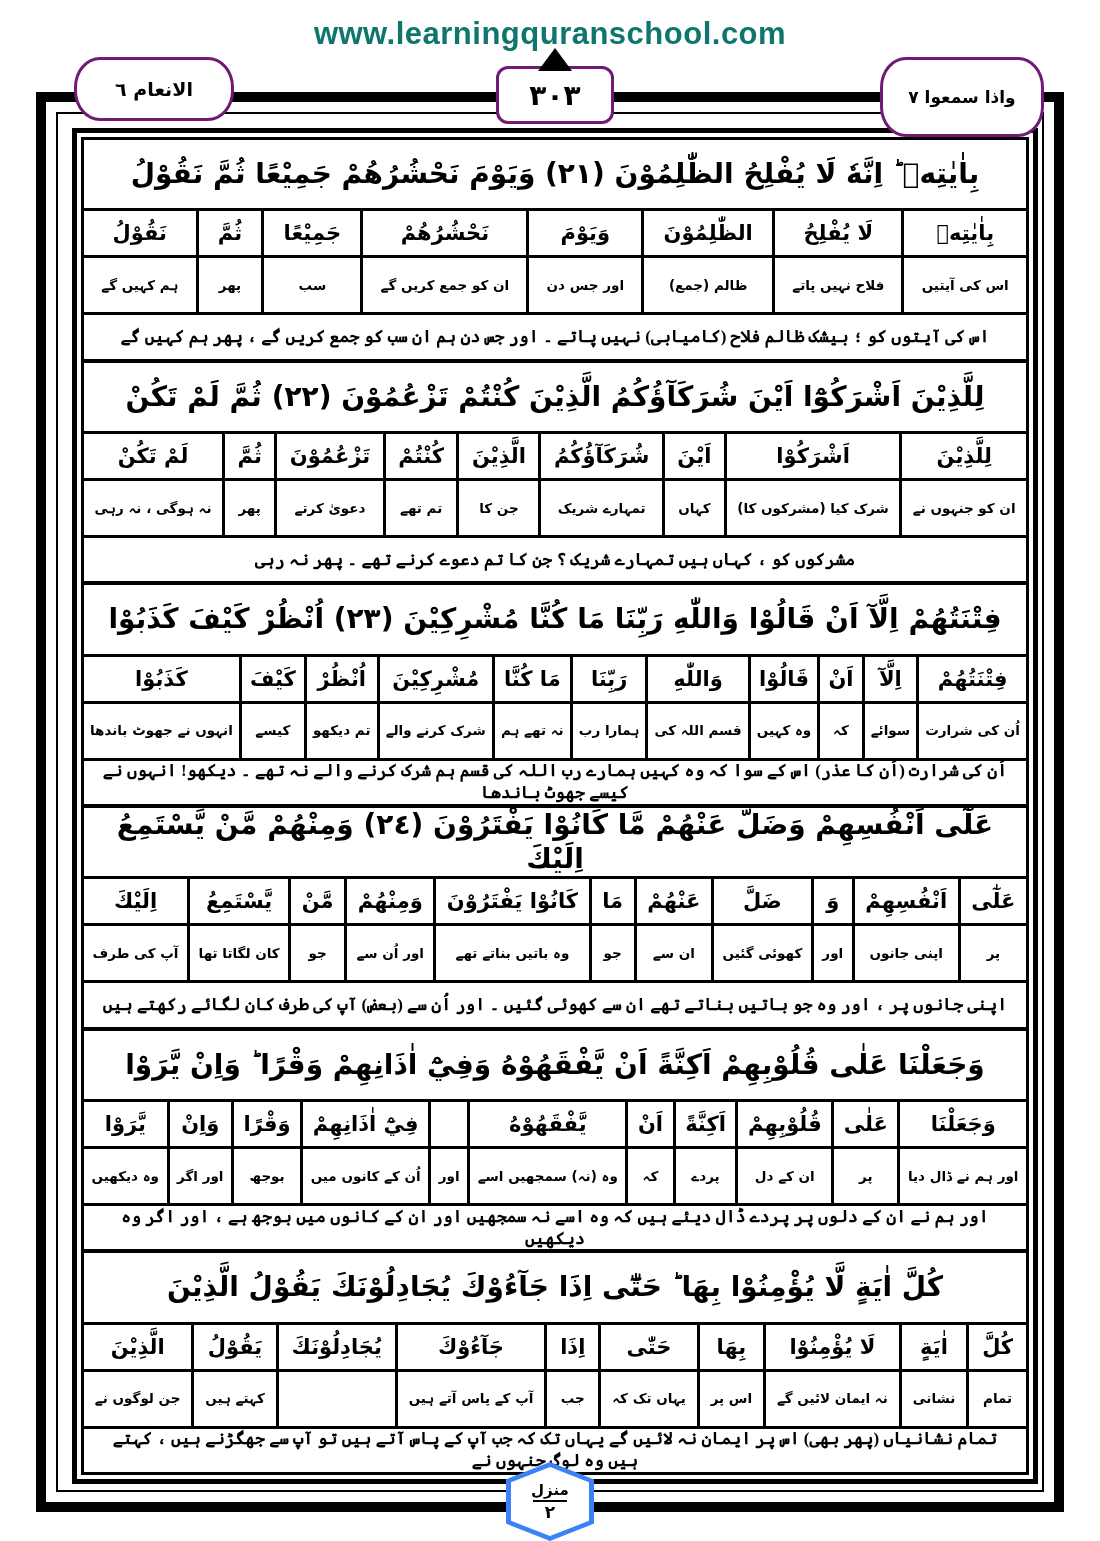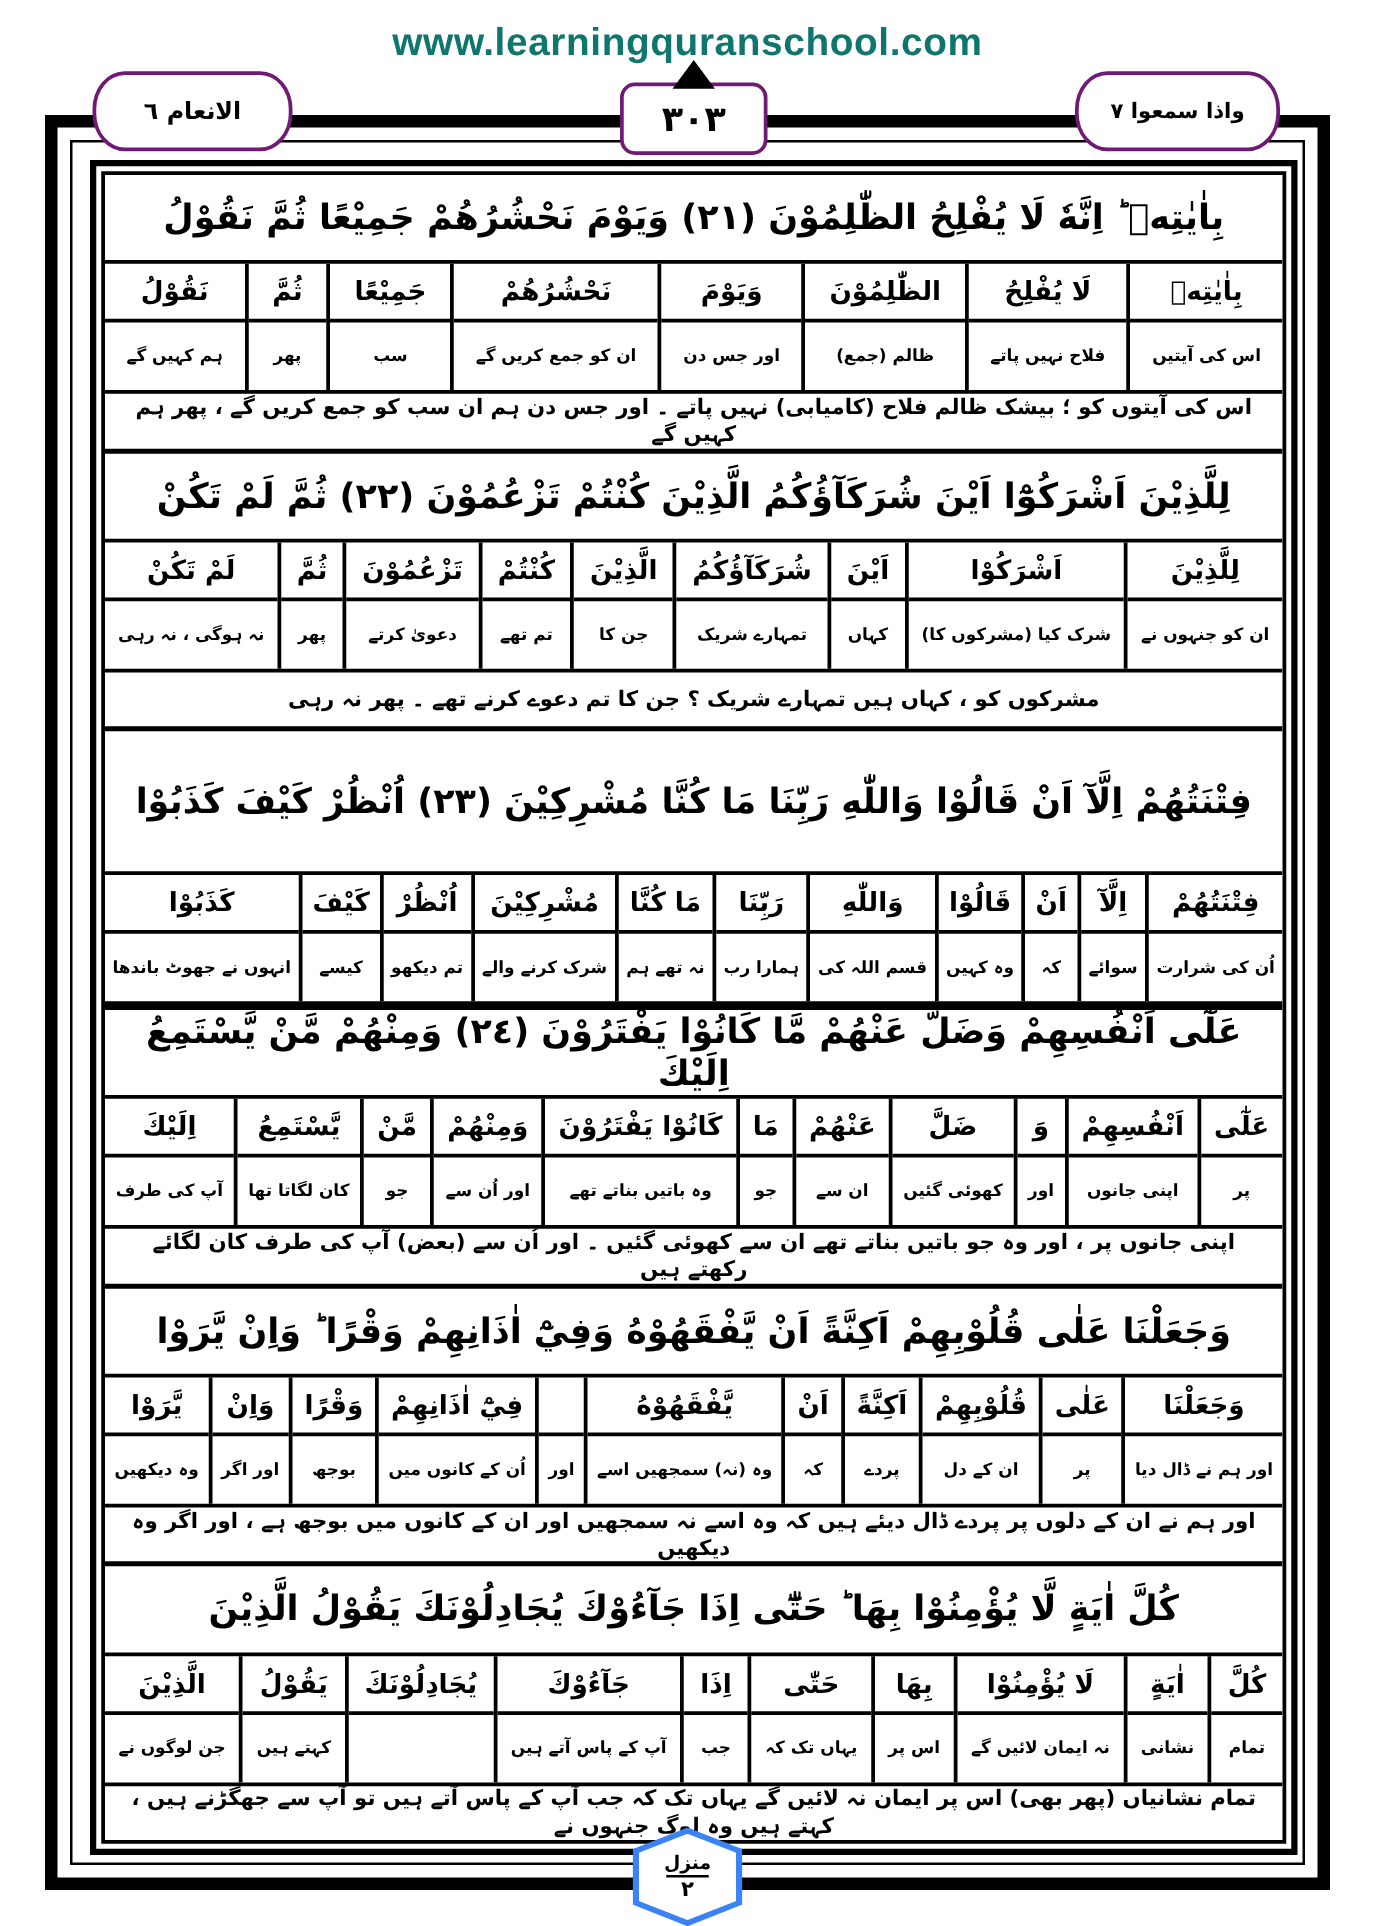--- a/index.html
+++ b/index.html
@@ -21,21 +21,21 @@
   .outer-frame::after{
     content:"";position:absolute;inset:10px;border:2px solid #000;
   }
   
   .badge{
     position:absolute;z-index:5;background:#fff;border:3px solid #701a75;
     display:flex;align-items:center;justify-content:center;
     font-weight:bold;direction:rtl;box-sizing:border-box;text-align:center;
   }
   .badge-left{left:74px;top:57px;width:160px;height:64px;border-radius:26px/30px;font-size:19px}
-  .badge-right{left:860px;top:57px;width:164px;height:64px;border-radius:26px/30px;font-size:17px}
+  .badge-right{left:880px;top:57px;width:164px;height:80px;border-radius:26px/30px;font-size:17px}
   .badge-center{left:496px;top:66px;width:118px;height:58px;border-radius:12px;font-size:28px}
   .badge-center::before{
     content:"";position:absolute;top:-21px;left:50%;transform:translateX(-50%);
     border-left:17px solid transparent;border-right:17px solid transparent;
     border-bottom:23px solid #000;
   }
   
   .content{
     position:absolute;left:72px;top:128px;width:966px;height:1356px;z-index:2;
     border:5px solid #000;background:#fff;box-sizing:border-box;padding:4px;
@@ -61,21 +61,21 @@
     font-size:21px;font-weight:bold;padding:1px 5px;white-space:nowrap;overflow:hidden;
   }
   .word-ur{
     height:50px;direction:rtl;display:flex;align-items:center;justify-content:center;
     font-size:13.5px;font-weight:bold;text-align:center;line-height:1.25;
     padding:2px 3px;overflow:hidden;
   }
   .running-row{
     direction:rtl;flex:0.9 1 0;min-height:0;overflow:hidden;
     display:flex;align-items:center;justify-content:center;text-align:center;
-    font-size:17px;font-weight:bold;line-height:1.3;padding:3px 12px;
+    font-size:17px;font-weight:bold;line-height:1.3;padding:3px 12px;font-family:Liberation Serif, serif;
   }
   
   .manzil{
     position:absolute;left:506px;top:1462px;width:88px;height:79px;z-index:6;
     background:#3b82f6;display:flex;align-items:center;justify-content:center;
     clip-path:polygon(50% 0,100% 22%,100% 78%,50% 100%,0 78%,0 22%);
   }
   .manzil-inner{
     width:78px;height:69px;background:#fff;
     clip-path:polygon(50% 0,100% 22%,100% 78%,50% 100%,0 78%,0 22%);
@@ -256,20 +256,21 @@
             <div class="word-col">
               <div class="word-ar">كَيْفَ</div>
               <div class="word-ur">کیسے</div>
             </div>
 
             <div class="word-col">
               <div class="word-ar">كَذَبُوْا</div>
               <div class="word-ur">انہوں نے جھوٹ باندھا</div>
             </div>
           </div>
+        <div class="running-row">اُن کی شرارت (اُن کا عذر) اس کے سوا کہ وہ کہیں ہمارے رب اللہ کی قسم ہم شرک کرنے والے نہ تھے ۔ دیکھو! انہوں نے کیسے جھوٹ باندھا</div>
       </section>
 
       <section class="section">
         <div class="verse-row">عَلٰٓى اَنْفُسِهِمْ وَضَلَّ عَنْهُمْ مَّا كَانُوْا يَفْتَرُوْنَ (٢٤) وَمِنْهُمْ مَّنْ يَّسْتَمِعُ اِلَيْكَ</div>
         <div class="word-grid">
 
             <div class="word-col">
               <div class="word-ar">عَلٰٓى</div>
               <div class="word-ur">پر</div>
             </div>

